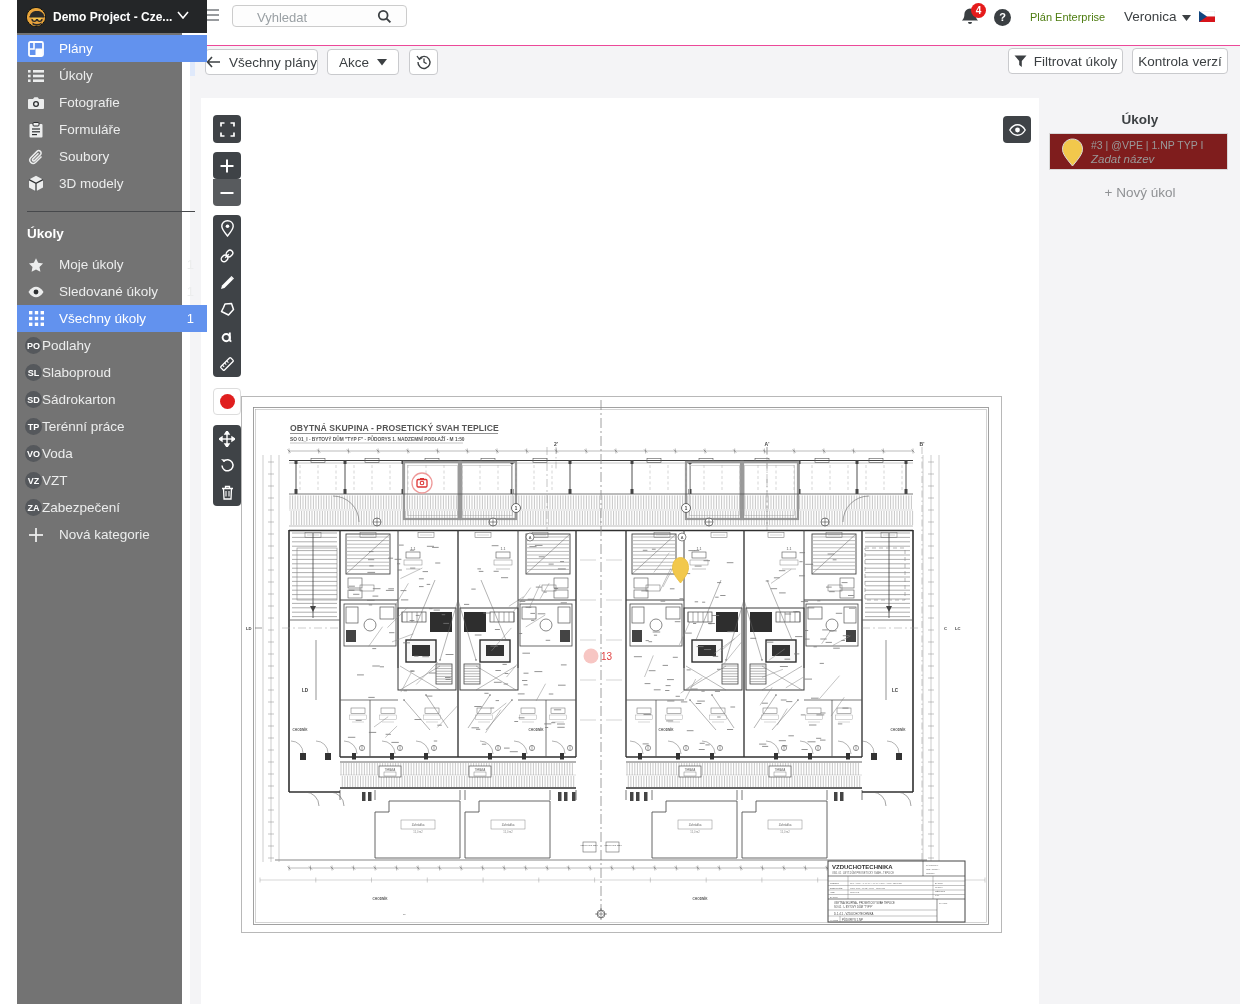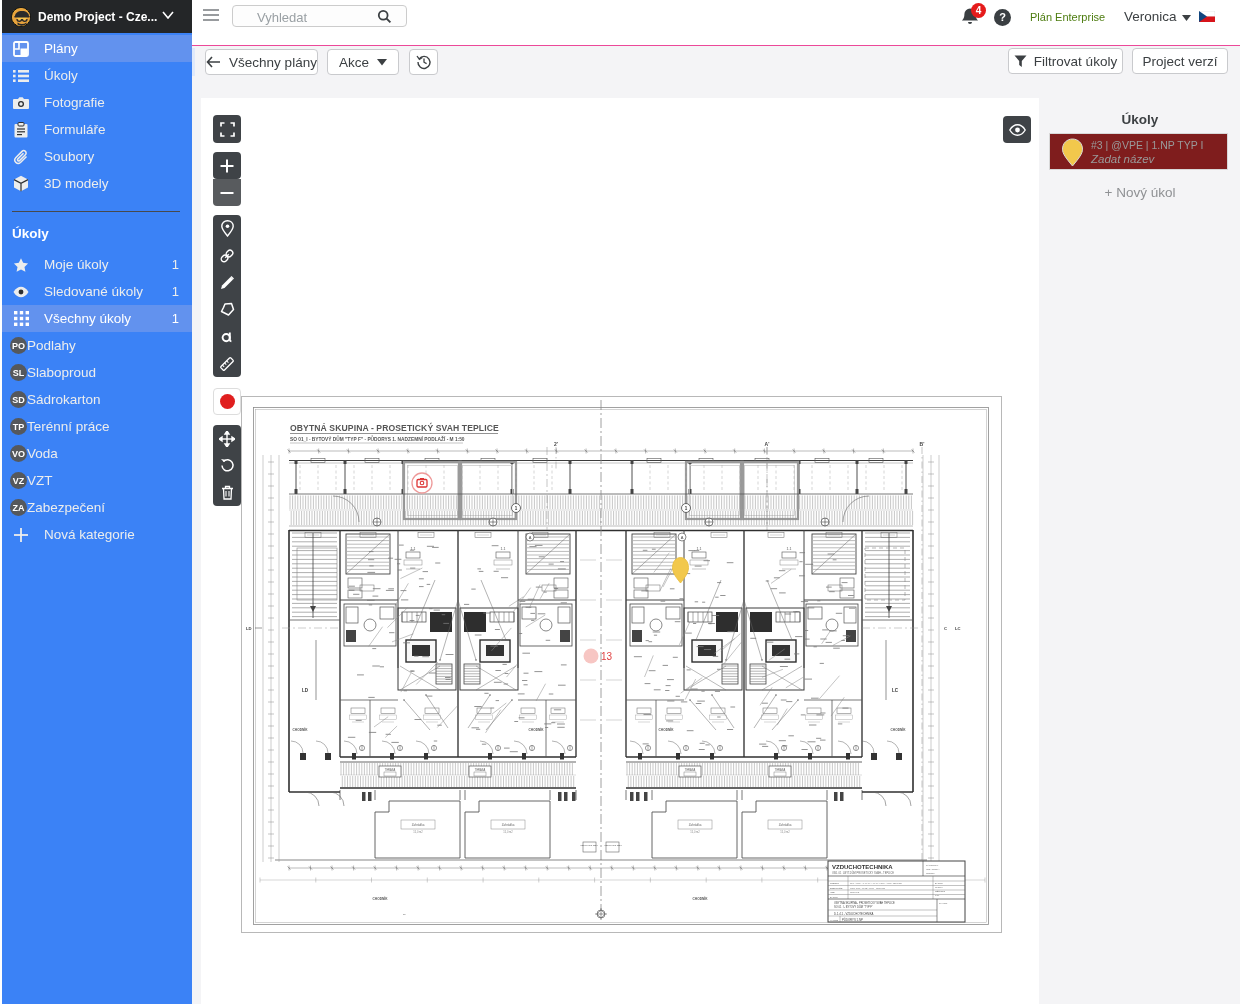--- a/index.html
+++ b/index.html
@@ -1,17 +1,17 @@
 <!DOCTYPE html>
 <html><head><meta charset="utf-8"><style>
 *{margin:0;padding:0;box-sizing:border-box}
 html,body{width:1240px;height:1004px;overflow:hidden;font-family:"Liberation Sans",sans-serif;background:#fff}
 .abs{position:absolute}
 
-#sidebar{position:absolute;left:2px;top:0;width:190px;height:1004px;background:#3b82f6;color:#eceded;z-index:5}
+#sidebar{position:absolute;left:17px;top:0;width:165px;height:1004px;background:#737373;color:#eceded;z-index:5}
 #projrow{position:absolute;left:0;top:0;width:190px;height:33px;background:#242628;display:flex;align-items:center}
 #projrow .logo{width:20px;height:20px;border-radius:50%;background:#efb536;margin-left:9px;position:relative;overflow:hidden;border:1px solid #111}
 #projrow .pname{font-size:12px;font-weight:bold;margin-left:7px;color:#fff;white-space:nowrap}
 #projrow .chev{position:absolute;right:18px;top:11px}
 .nav{position:absolute;left:0;width:190px;height:27px;display:flex;align-items:center;font-size:13.5px;color:#eceded}
 .nav .ic{width:16px;height:16px;margin-left:11px;flex:none;display:flex;align-items:center;justify-content:center}
 .nav .lb{margin-left:15px;white-space:nowrap}
 .nav .ct{position:absolute;right:13px;font-size:13px}
 .nav.sel{background:#6292ee;color:#fff}
 .badge{width:17px;height:17px;border-radius:50%;background:#55585c;color:#fff;font-size:9px;font-weight:bold;display:flex;align-items:center;justify-content:center;margin-left:8px;flex:none}
@@ -254,21 +254,21 @@
         <path d="M3.2 4.8 A6 6 0 1 1 2 8" fill="none" stroke="#3c4043" stroke-width="1.4"></path>
         <path d="M1 2 L3.4 5.4 L6.4 3.4" fill="none" stroke="#3c4043" stroke-width="1.3"></path>
         <path d="M8 4.5 L8 8.2 L10.6 9.6" fill="none" stroke="#3c4043" stroke-width="1.3"></path>
       </svg>
   </div>
   <div class="btn" style="left:818px;top:15px;width:115px;height:26px">
     <svg width="13" height="13" viewBox="0 0 13 13" style="margin-right:7px">
         <path d="M0.5 0.5 L12.5 0.5 L7.8 6 L7.8 12 L5.2 10 L5.2 6 Z" fill="#3c4043"></path>
       </svg>Filtrovat úkoly
   </div>
-  <div class="btn" style="left:942px;top:15px;width:96px;height:26px">Project verzí</div>
+  <div class="btn" style="left:942px;top:15px;width:96px;height:26px">Kontrola verzí</div>
 
   <div id="canvas">
 
     <div class="tbtn" style="top:17px;height:28px;display:flex;align-items:center;justify-content:center">
       <svg width="15" height="15" viewBox="0 0 15 15" fill="none" stroke="#fff" stroke-width="1.7">
           <path d="M1 4.5 L1 1 L4.5 1 M10.5 1 L14 1 L14 4.5 M14 10.5 L14 14 L10.5 14 M4.5 14 L1 14 L1 10.5"></path>
         </svg>
     </div>
     <div class="tbtn" style="top:54px;height:27px;display:flex;align-items:center;justify-content:center">
       <svg width="14" height="14" viewBox="0 0 14 14" stroke="#fff" stroke-width="2">

